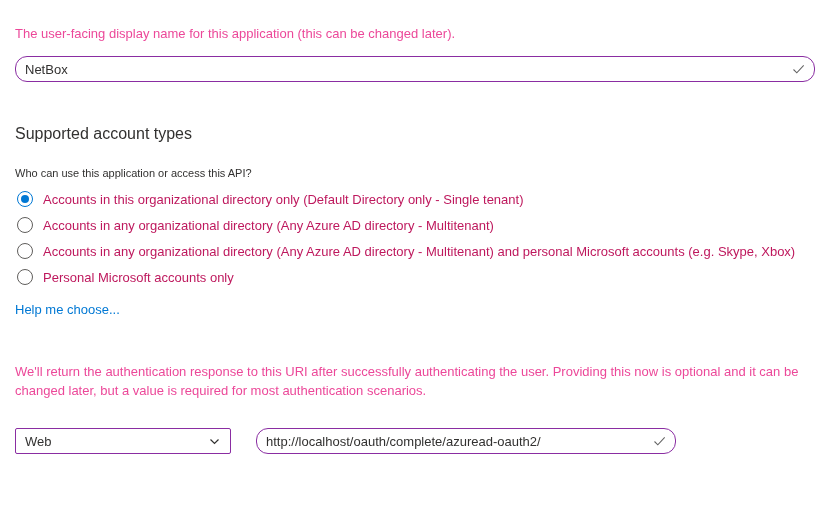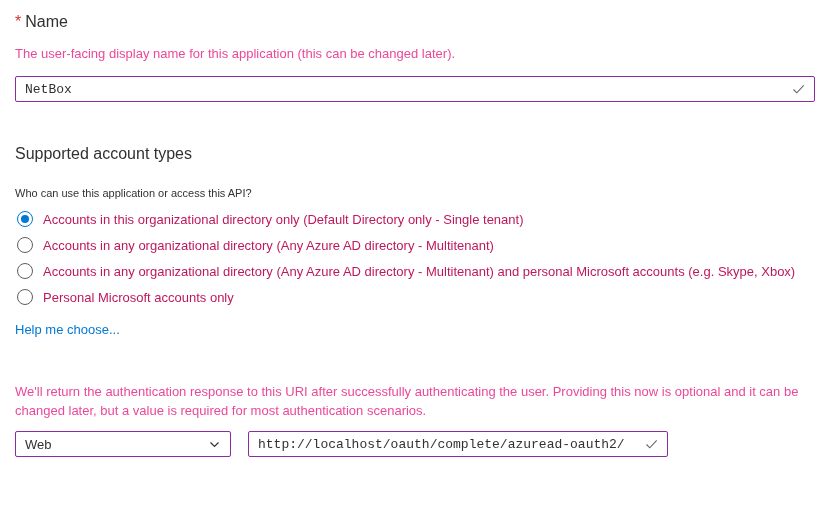--- a/index.html
+++ b/index.html
@@ -29,22 +29,22 @@
   }
 
   .field {
     position: relative;
     height: 26px;
   }
   .name-field { margin-top: 13px; width: 800px; }
   .text-input {
     width: 100%; height: 100%;
     border: 1px solid #8a2da2;
-    border-radius: 2px;
-    font-family: Liberation Mono, monospace;
+    border-radius: 12px;
+    font-family: Liberation Sans, sans-serif;
     font-size: 13px;
     color: #323130;
     padding: 0 30px 0 9px;
     outline: none;
     background: #fff;
   }
   .field-icon {
     position: absolute;
     right: 9px; top: 50%;
     transform: translateY(-50%);
@@ -93,22 +93,22 @@
     font-size: 13px;
     color: #0078d4;
     text-decoration: none;
     cursor: pointer;
   }
 
   .section-gap-2 { margin-top: 44px; }
 
   .redirect-row {
     display: flex;
-    gap: 17px;
-    margin-top: 11px;
+    gap: 25px;
+    margin-top: 28px;
   }
   .select-box {
     width: 216px; height: 26px;
     border: 1px solid #8a2da2;
     border-radius: 2px;
     display: flex;
     align-items: center;
     justify-content: space-between;
     padding: 0 9px;
     font-size: 13px;
@@ -116,21 +116,20 @@
     background: #fff;
   }
   .uri-field { width: 420px; }
 </style>
 </head>
 <body>
 
 <div class="page">
 
   <section>
-    <h2 class="section-title"><span class="required-mark">*</span><span>Name</span></h2>
 
     <p class="desc">The user-facing display name for this application (this can be changed later).</p>
 
     <div class="field name-field">
       <input class="text-input" type="text" value="NetBox" style="">
       <span class="field-icon">
         <svg width="15" height="15" viewBox="0 0 15 15">
           <path d="M2.5 8l3.3 3.3L12.7 3.8" fill="none" stroke="#666666" stroke-width="1.1"></path>
         </svg>
       </span>

